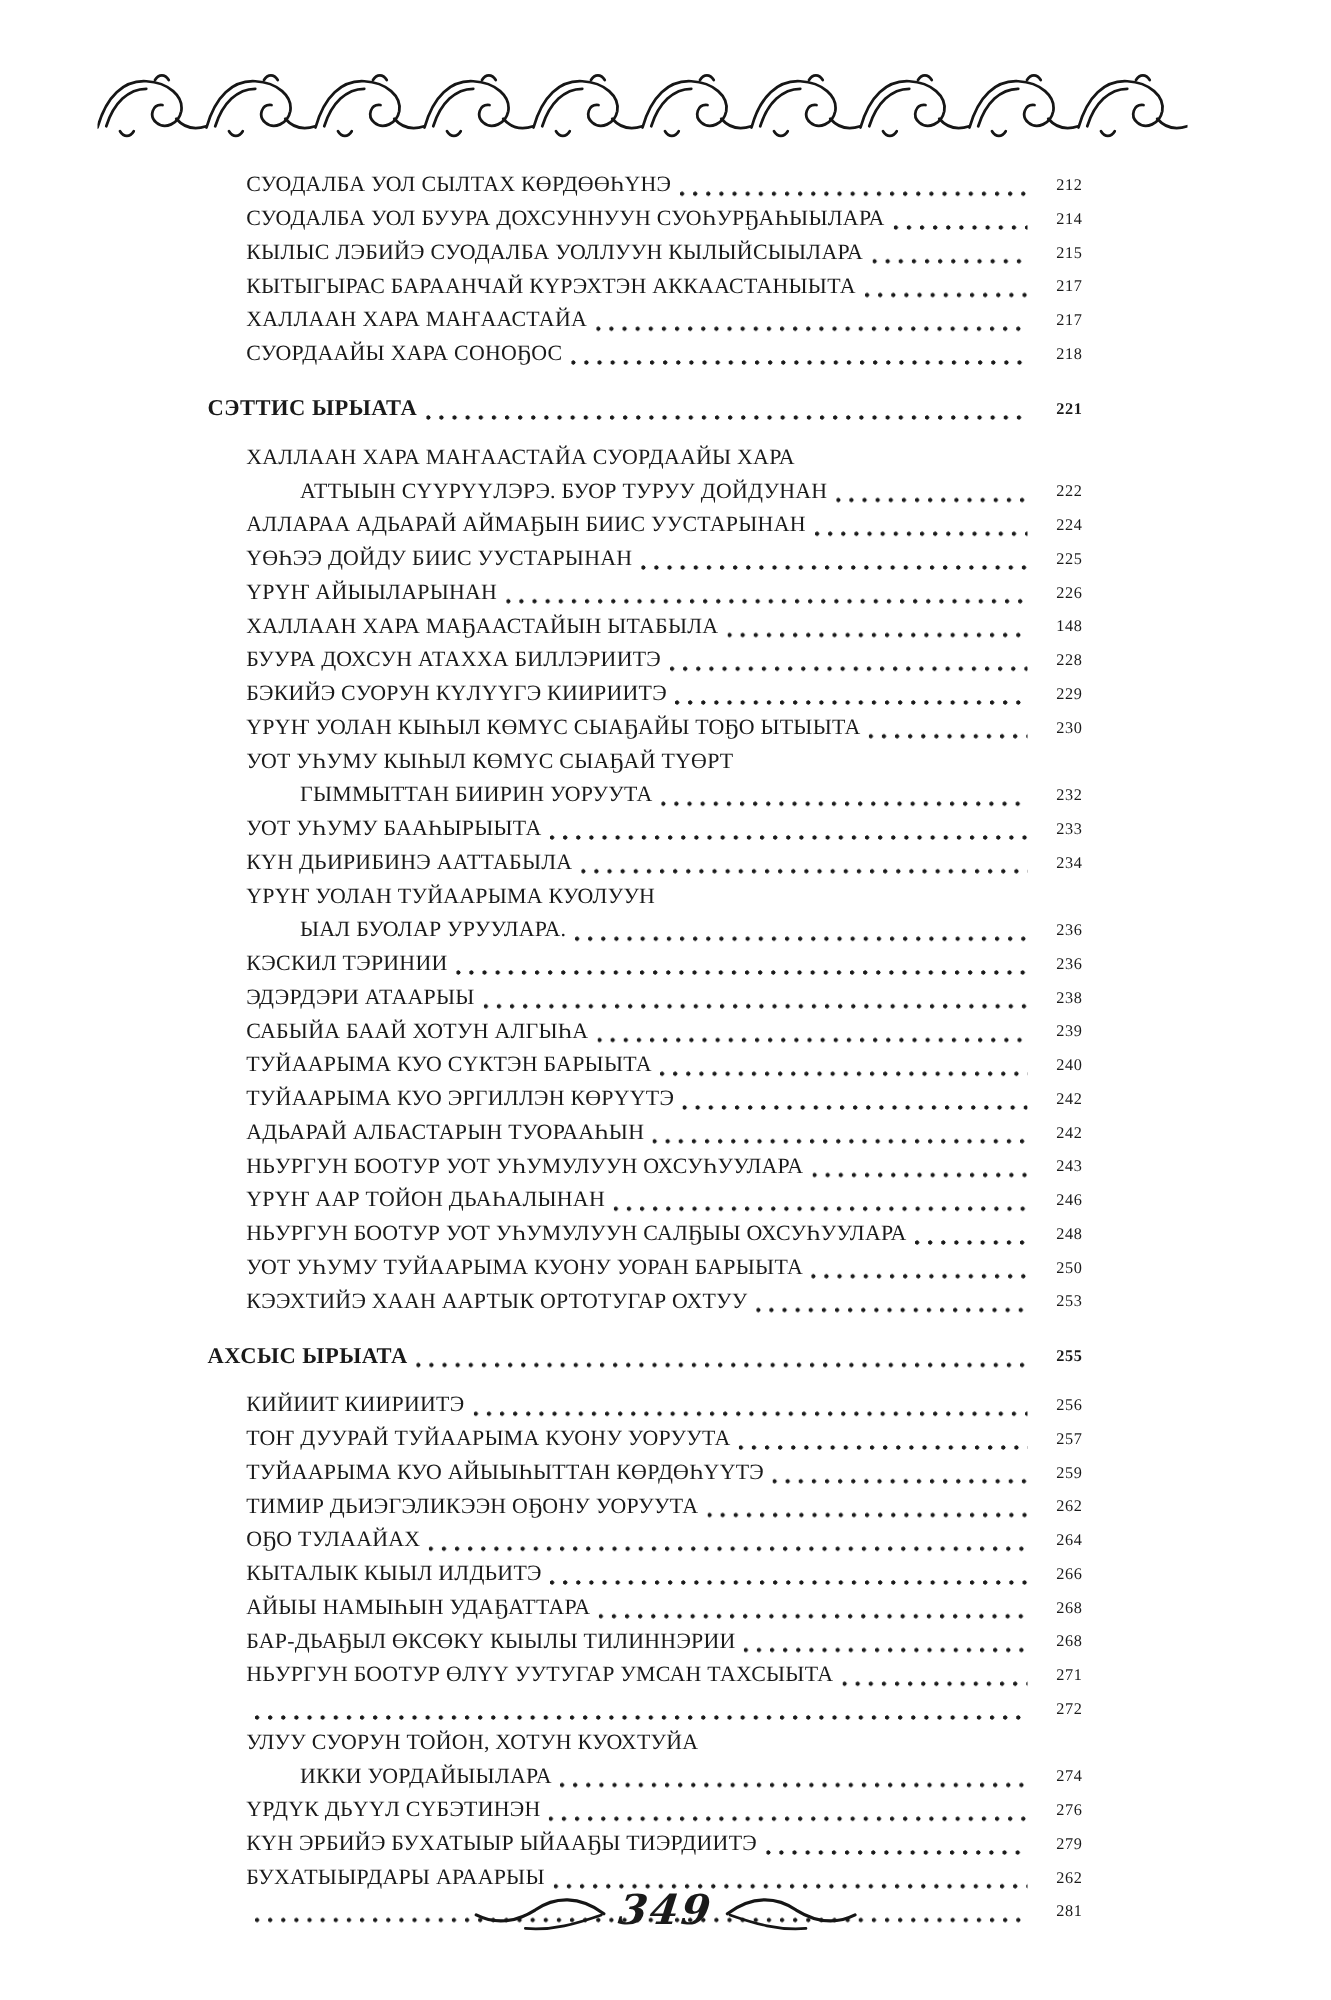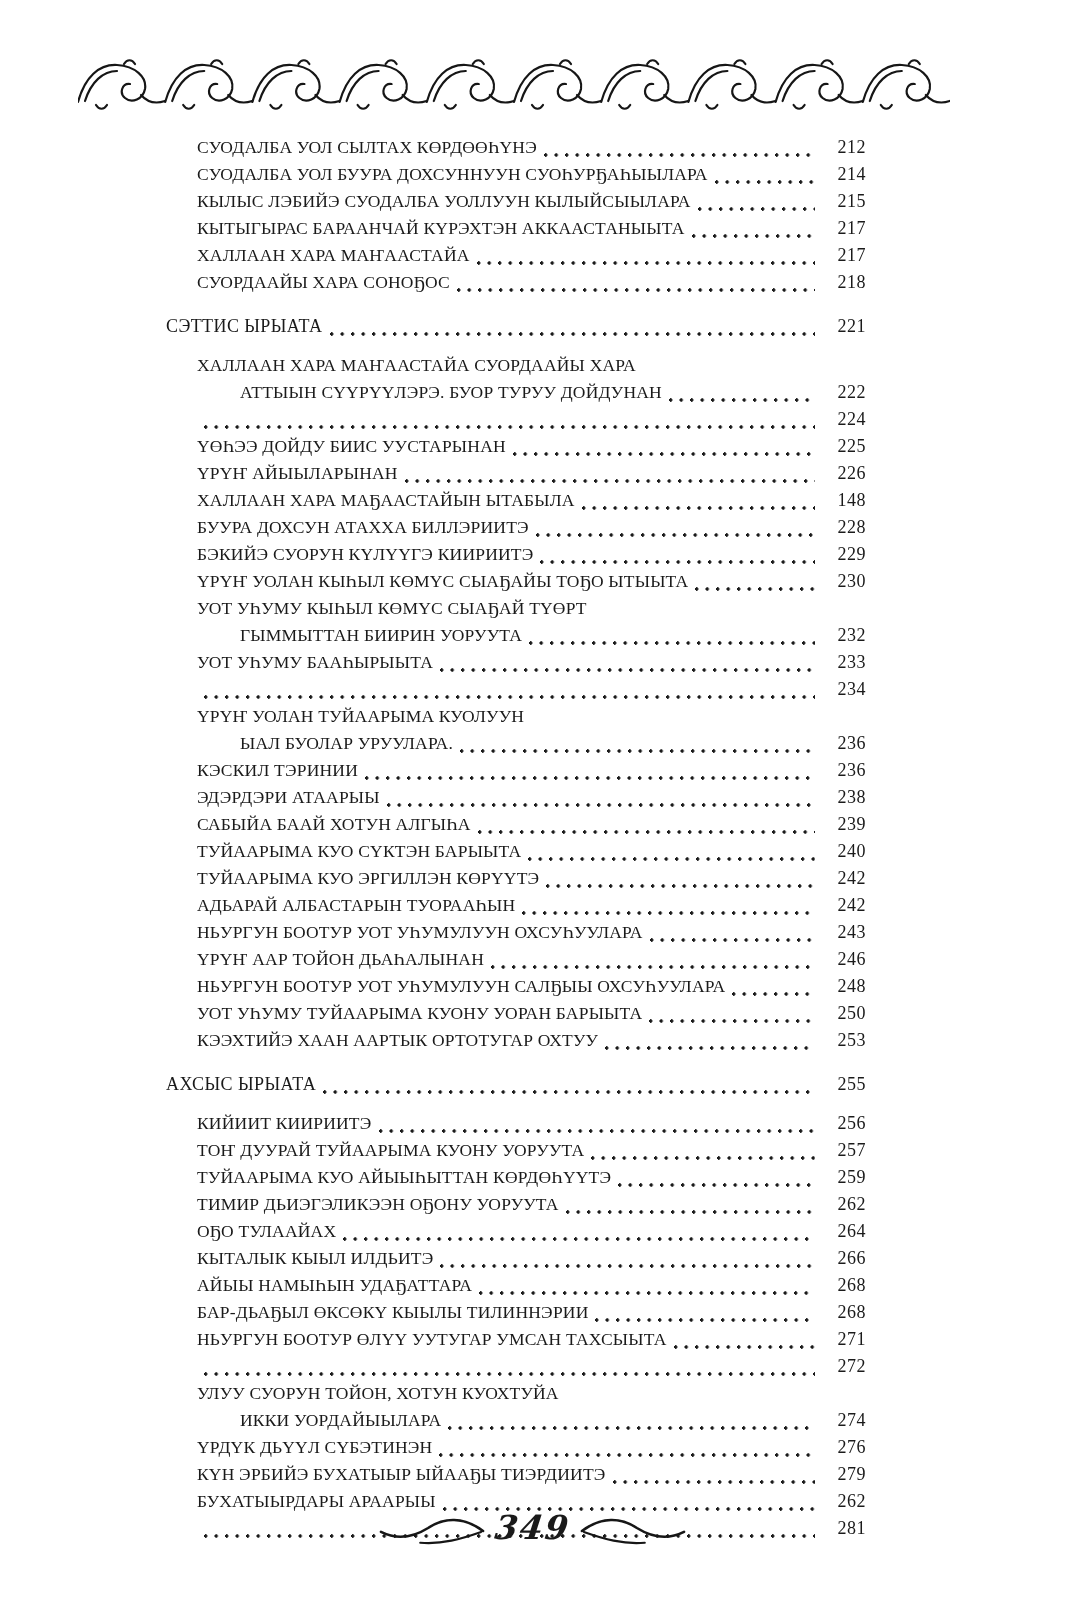--- a/index.html
+++ b/index.html
@@ -13,31 +13,31 @@
   }
   .toc{
     position:absolute;left:166px;top:134px;width:700px;
     font-size:17.5px;line-height:27px;letter-spacing:.2px;
   }
   .toc-section{margin:0}
   .toc-row{display:flex;align-items:flex-end}
   .entry-row{padding-left:31px}
   .cont-row{padding-left:74px}
   .header-row{
-    font-weight:normal;font-size:18px;letter-spacing:.4px;
+    font-weight:bold;font-size:18px;letter-spacing:.4px;
     margin-top:17px;margin-bottom:12px;padding-left:0;
   }
   .entry-text,.hdr-label{white-space:nowrap}
   .dots{
     flex:1 1 auto;height:4px;margin:0 4px 4px 7px;align-self:flex-end;
     background-image:radial-gradient(circle at 1.7px 2px,#1a1a1a 1.5px,transparent 1.9px);
     background-size:10.5px 4px;background-repeat:repeat-x;background-position:left bottom;
     min-width:12px;
   }
-  .pagenum{margin-left:19px;font-size:18px;letter-spacing:.5px}
+  .pagenum{margin-left:19px;font-size:13px;letter-spacing:.5px}
   .footer{
     position:absolute;left:0;top:1508px;width:100%;
     display:flex;justify-content:center;align-items:center;gap:8px;
   }
   .page-number{
     font-family:"DejaVu Serif", serif;font-style:italic;font-weight:bold;
     font-size:33px;transform:skewX(-7deg);letter-spacing:2px;line-height:1;
     padding-bottom:4px;
   }
   .swash{width:108px;height:42px}
@@ -109,20 +109,21 @@
       </div>
       <div class="toc-row entry-row">
         <span class="entry-text">ХАЛЛААН ХАРА МАҤААСТАЙА СУОРДААЙЫ ХАРА</span>
       </div>
       <div class="toc-row entry-row cont-row">
         <span class="entry-text">АТТЫЫН СҮҮРҮҮЛЭРЭ. БУОР ТУРУУ ДОЙДУНАН</span>
         <span class="dots"></span>
         <span class="pagenum">222</span>
       </div>
       <div class="toc-row entry-row">
+        <span class="entry-text">АЛЛАРАА АДЬАРАЙ АЙМАҔЫН БИИС УУСТАРЫНАН</span>
         <span class="dots"></span>
         <span class="pagenum">224</span>
       </div>
       <div class="toc-row entry-row">
         <span class="entry-text">ҮӨҺЭЭ ДОЙДУ БИИС УУСТАРЫНАН</span>
         <span class="dots"></span>
         <span class="pagenum">225</span>
       </div>
       <div class="toc-row entry-row">
         <span class="entry-text">ҮРҮҤ АЙЫЫЛАРЫНАН</span>
@@ -156,20 +157,21 @@
         <span class="entry-text">ГЫММЫТТАН БИИРИН УОРУУТА</span>
         <span class="dots"></span>
         <span class="pagenum">232</span>
       </div>
       <div class="toc-row entry-row">
         <span class="entry-text">УОТ УҺУМУ БААҺЫРЫЫТА</span>
         <span class="dots"></span>
         <span class="pagenum">233</span>
       </div>
       <div class="toc-row entry-row">
+        <span class="entry-text">КҮН ДЬИРИБИНЭ ААТТАБЫЛА</span>
         <span class="dots"></span>
         <span class="pagenum">234</span>
       </div>
       <div class="toc-row entry-row">
         <span class="entry-text">ҮРҮҤ УОЛАН ТУЙААРЫМА КУОЛУУН</span>
       </div>
       <div class="toc-row entry-row cont-row">
         <span class="entry-text">ЫАЛ БУОЛАР УРУУЛАРА.</span>
         <span class="dots"></span>
         <span class="pagenum">236</span>

